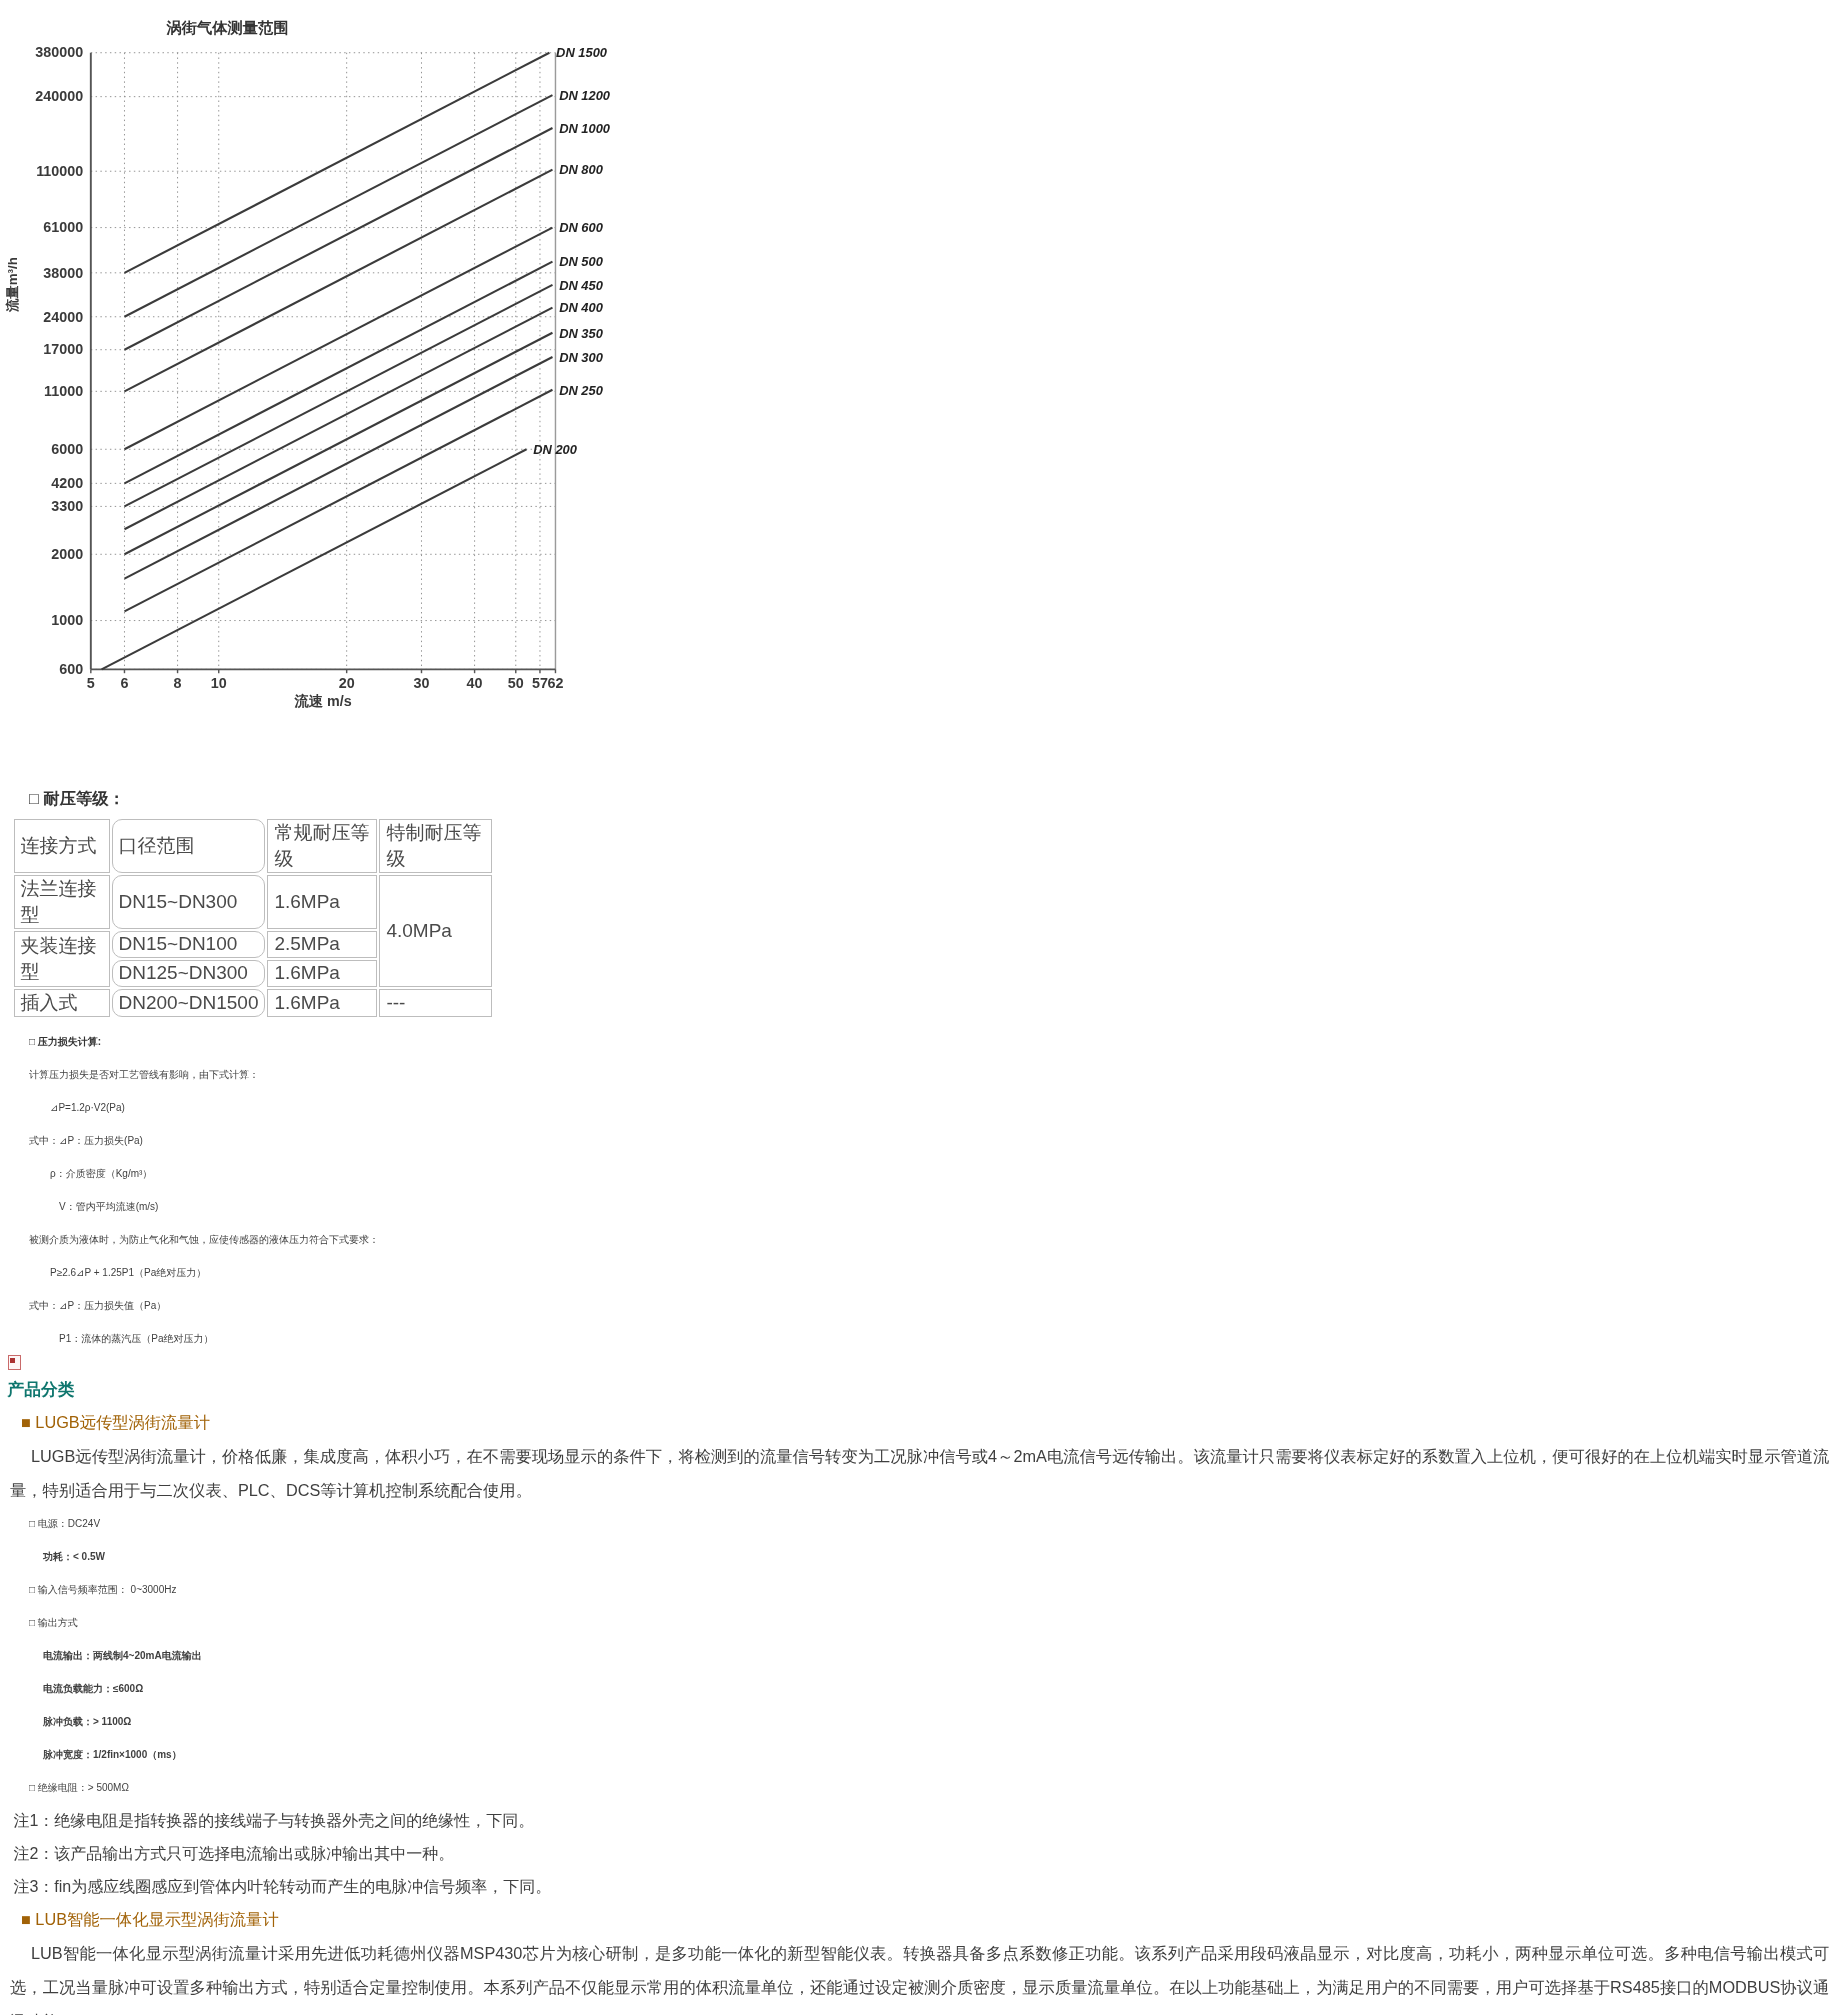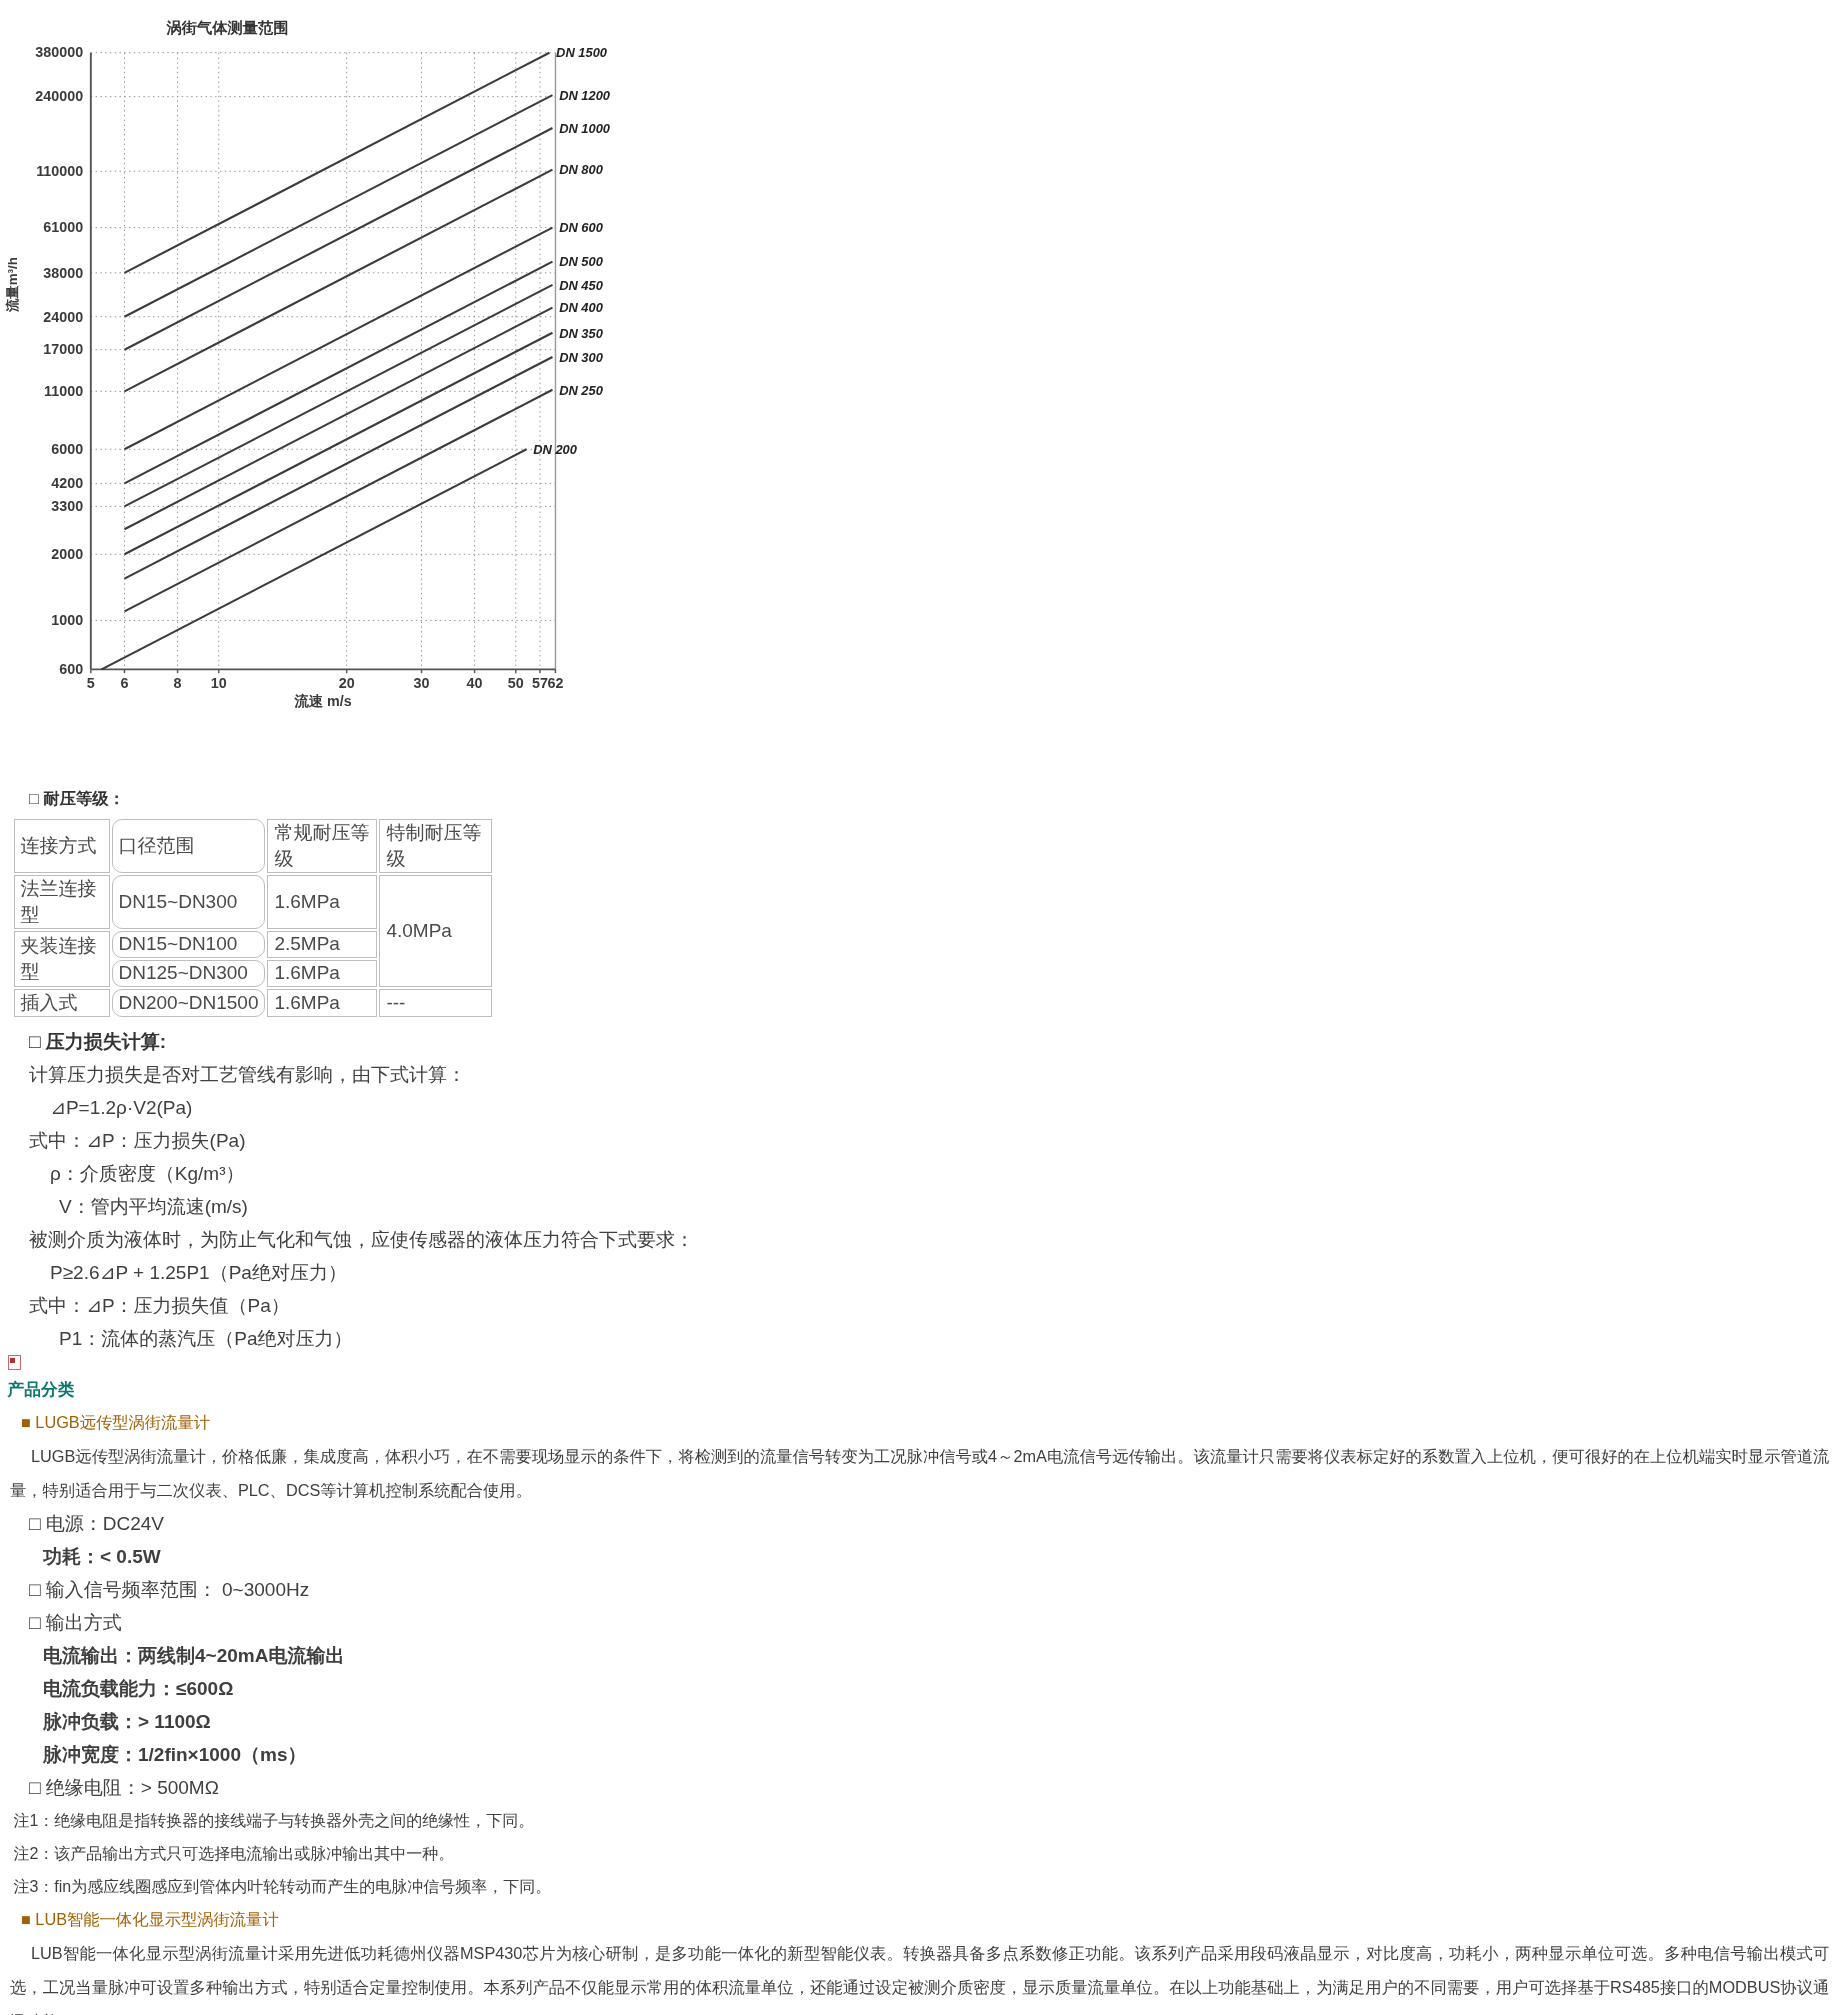--- a/index.html
+++ b/index.html
@@ -3,21 +3,21 @@
 <meta charset="utf-8">
 <style>
   html,body{margin:0;padding:0;}
   body{
     width:1835px;height:2016px;position:relative;background:#ffffff;
     font-family:"Liberation Sans","DejaVu Sans",sans-serif;color:#3f3f3f;
     -webkit-font-smoothing:antialiased;
   }
   #chart-wrap{position:absolute;left:0;top:0;width:631px;height:746px;}
   #doc{position:absolute;left:0;top:783px;width:1835px;}
-  .line{line-height:33px;font-size:19px;white-space:nowrap;}
+  .line{line-height:33px;font-size:10px;white-space:nowrap;}
   .bold{font-weight:bold;color:#333;}
   .l0n{padding-left:13.4px;font-size:16px;}
   .l1{padding-left:29px;}
   .l2{padding-left:43px;font-weight:bold;}
   .l3{padding-left:50px;}
   .l3b{padding-left:59px;}
   .para{padding-left:10px;padding-right:5.7px;text-indent:21px;font-size:16.3px;
         line-height:34px;white-space:normal;text-align:justify;}
   .sec-title{padding-left:7.6px;font-weight:bold;color:#0f766e;font-size:16.7px;line-height:32.5px;}
   .bullet-line{padding-left:21px;line-height:33px;font-size:16.3px;color:#a16207;}

